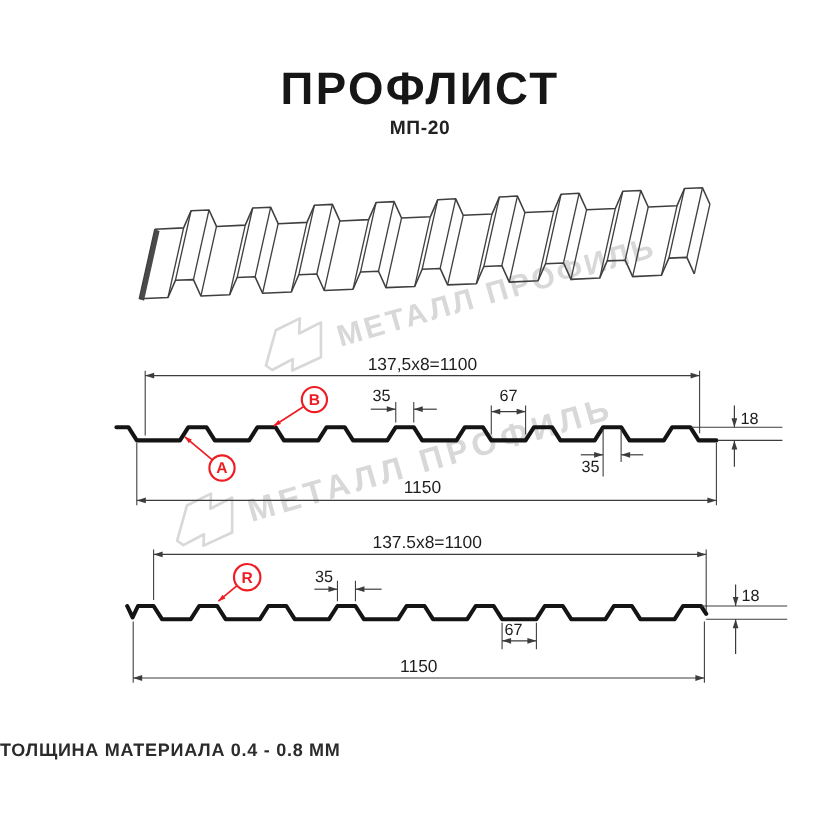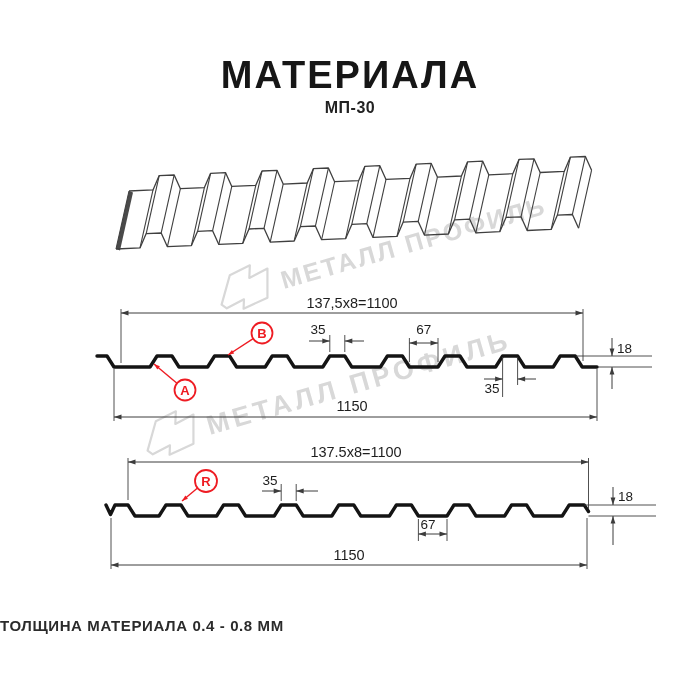--- a/index.html
+++ b/index.html
@@ -11,22 +11,22 @@
             font-size:16px;font-weight:bold;letter-spacing:0.5px;color:#222;}
   .caption{position:absolute;top:617px;left:0;width:700px;text-align:left;
            font-size:15px;font-weight:bold;letter-spacing:0.6px;color:#2b2b2b;}
   svg{position:absolute;top:140px;left:0;}
   svg text{font-family:"Liberation Sans",sans-serif;}
 </style>
 </head>
 <body>
 
 <div class="page">
-  <h1 class="title">МАТЕРИАЛА</h1>
-  <div class="subtitle">МП-30</div>
+  <h1 class="title">ПРОФЛИСТ</h1>
+  <div class="subtitle">МП-20</div>
   <svg id="drw" width="700" height="480" viewBox="0 140 700 480">
       <g transform="translate(226,320) rotate(-16)">
         <path d="M0,-16 L16,-42 L38,-46 L34,-34 L54,-38 L46,-10 L20,-6 L23,-15 L4,-11 Z" fill="none" stroke="#d8d8d8" stroke-width="2.2" stroke-linejoin="round"></path>
         <text x="64" y="-14" font-size="25" text-anchor="start" fill="#d8d8d8" font-weight="bold" letter-spacing="2.5">МЕТАЛЛ ПРОФИЛЬ</text>
       </g>
       <g transform="translate(152,466) rotate(-16)">
         <path d="M0,-16 L16,-42 L38,-46 L34,-34 L54,-38 L46,-10 L20,-6 L23,-15 L4,-11 Z" fill="none" stroke="#d8d8d8" stroke-width="2.2" stroke-linejoin="round"></path>
         <text x="64" y="-14" font-size="27" text-anchor="start" fill="#d8d8d8" font-weight="bold" letter-spacing="4">МЕТАЛЛ ПРОФИЛЬ</text>
       </g>
       <g>

